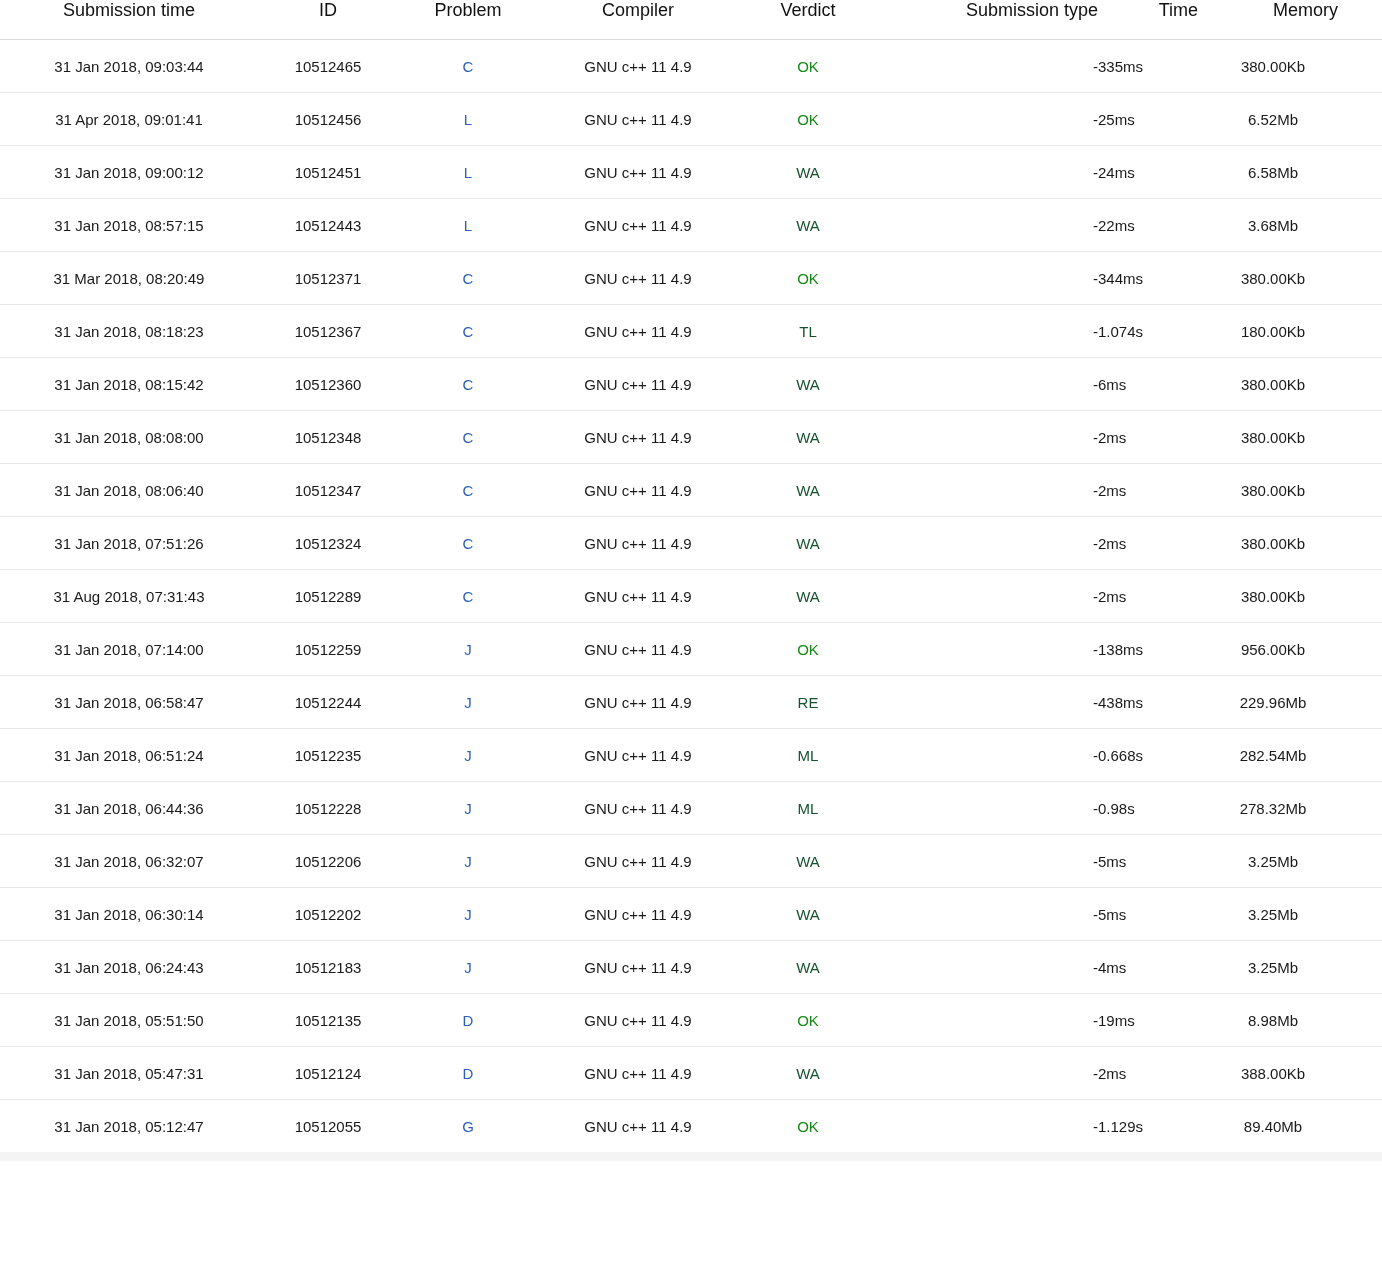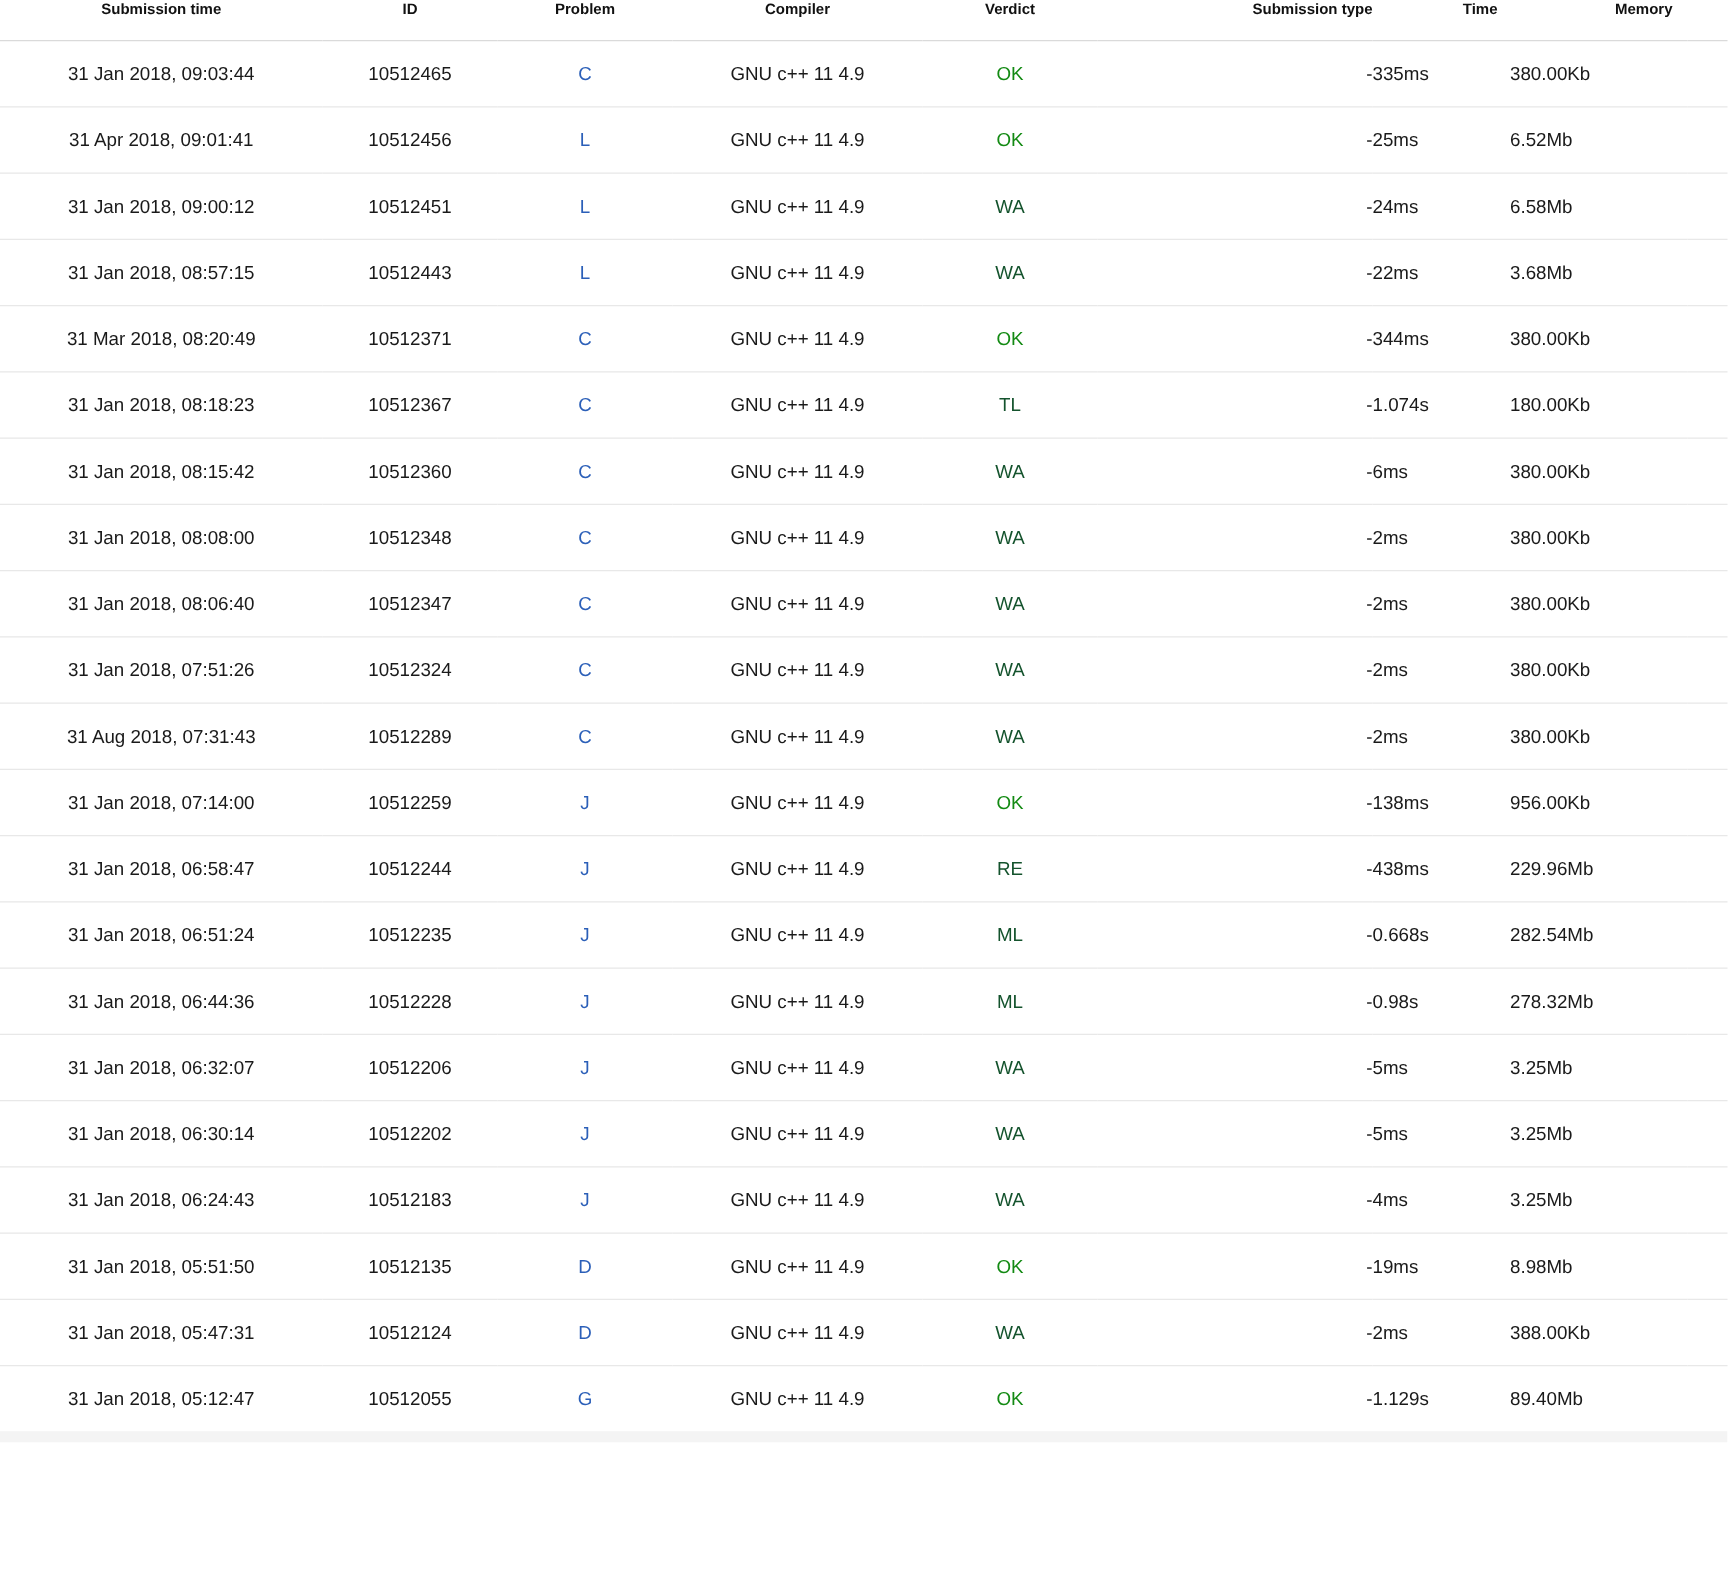--- a/index.html
+++ b/index.html
@@ -13,42 +13,42 @@
     color: #1a1a1a;
     -webkit-font-smoothing: antialiased;
   }
   table.submissions {
     width: 1382px;
     border-collapse: collapse;
     table-layout: fixed;
     font-size: 15px;
   }
   table.submissions th {
-    font-weight: bold;
-    font-size: 12px;
+    font-weight: normal;
+    font-size: 18px;
     color: #111111;
     padding: 0 0 18px 0;
     border-bottom: 1px solid #dadada;
     white-space: nowrap;
   }
   table.submissions td {
     padding: 18px 0 17px 0;
     border-bottom: 1px solid #e8e8e8;
     color: #1a1a1a;
     white-space: nowrap;
   }
   
   .col-time      { width: 258px; text-align: center; }
   .col-id        { width: 140px; text-align: center; }
   .col-problem   { width: 140px; text-align: center; }
   .col-compiler  { width: 200px; text-align: center; }
   .col-verdict   { width: 140px; text-align: center; }
   .col-subtype   { width: 220px; text-align: right; }
   .col-timems    { width: 100px; padding-right: 10px !important; }
-  .col-memory    { width: 130px; text-align: left; padding-right: 12px !important; }
+  .col-memory    { width: 130px; text-align: center; padding-right: 12px !important; }
   .col-test      { width: 74px;  text-align: right; padding-right: 28px !important; }
 
   th.col-timems  { text-align: right; padding-right: 10px; }
   th.col-memory  { text-align: right; padding-right: 12px; }
   th.col-test    { text-align: right; padding-right: 28px; }
 
   .problem-link {
     color: #2b5fb8;
     text-decoration: none;
     cursor: pointer;

